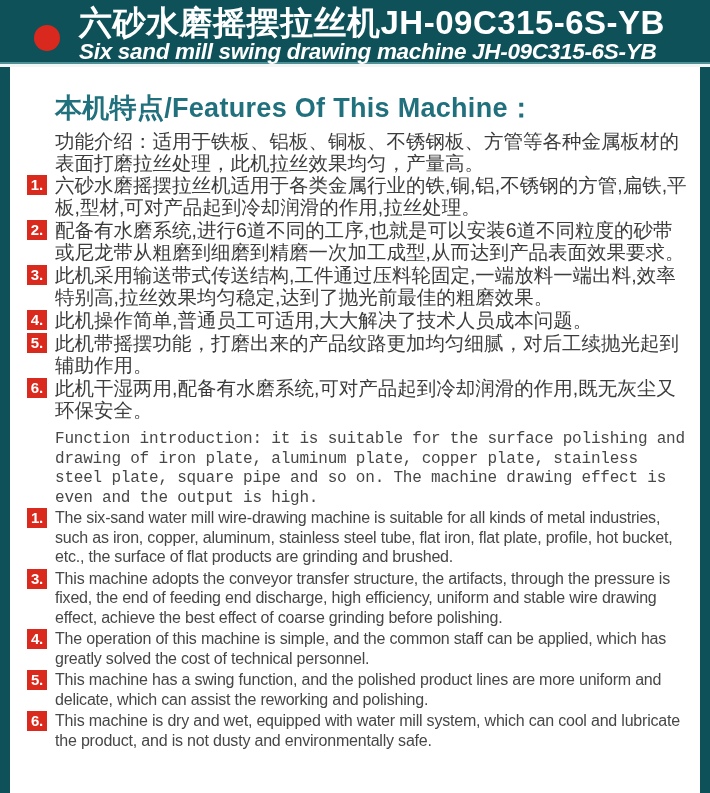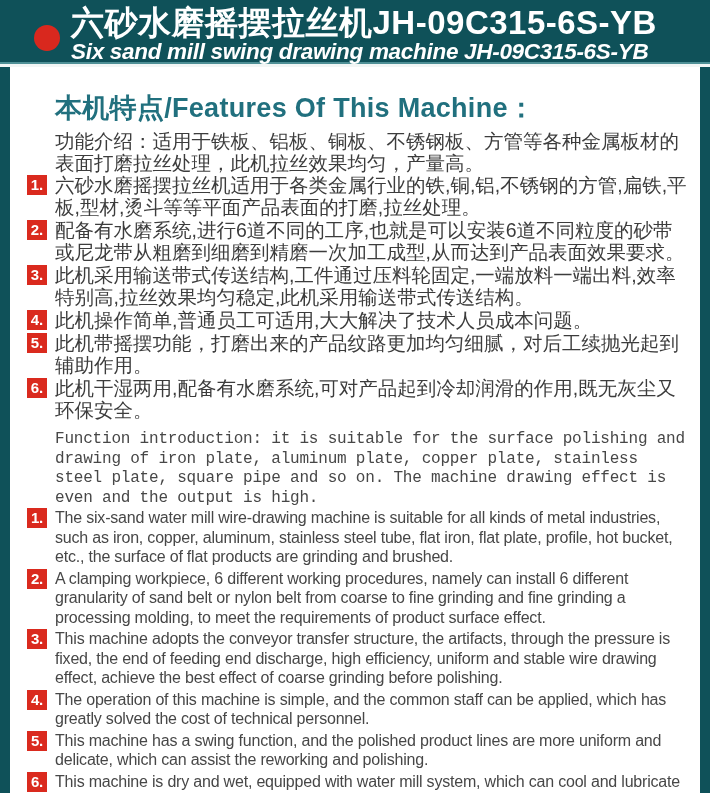--- a/index.html
+++ b/index.html
@@ -1,15 +1,15 @@
 <!DOCTYPE html>
 <html><head>
 <meta charset="utf-8">
 <style>
-  * { box-sizing: border-box; }
+  * { box-sizing: border-box; gap: 8px; }
   html, body {
     margin: 0; padding: 0;
     width: 710px; height: 793px;
     overflow: hidden;
     font-family: "Liberation Sans", "DejaVu Sans", sans-serif;
   }
   body { background: #0f5159; }
 
   
   .header {
@@ -107,30 +107,30 @@
 </header>
 
 <div class="divider-teal"></div>
 <div class="divider-white"></div>
 
 <main class="card">
   <h1 class="heading">本机特点/Features Of This Machine：</h1>
 
   <p class="intro zh">功能介绍：适用于铁板、铝板、铜板、不锈钢板、方管等各种金属板材的表面打磨拉丝处理，此机拉丝效果均匀，产量高。</p>
   <div>
-      <div class="feature-item zh"><span class="badge">1.</span><span class="item-text zh">六砂水磨摇摆拉丝机适用于各类金属行业的铁,铜,铝,不锈钢的方管,扁铁,平板,型材,烫斗等等平面产品表面的打磨,拉丝处理。</span></div>
+      <div class="feature-item zh"><span class="badge">1.</span><span class="item-text zh">六砂水磨摇摆拉丝机适用于各类金属行业的铁,铜,铝,不锈钢的方管,扁铁,平板,型材,可对产品起到冷却润滑的作用,拉丝处理。</span></div>
       <div class="feature-item zh"><span class="badge">2.</span><span class="item-text zh">配备有水磨系统,进行6道不同的工序,也就是可以安装6道不同粒度的砂带或尼龙带从粗磨到细磨到精磨一次加工成型,从而达到产品表面效果要求。</span></div>
-      <div class="feature-item zh"><span class="badge">3.</span><span class="item-text zh">此机采用输送带式传送结构,工件通过压料轮固定,一端放料一端出料,效率特别高,拉丝效果均匀稳定,此机采用输送带式传送结构。</span></div>
+      <div class="feature-item zh"><span class="badge">3.</span><span class="item-text zh">此机采用输送带式传送结构,工件通过压料轮固定,一端放料一端出料,效率特别高,拉丝效果均匀稳定,达到了抛光前最佳的粗磨效果。</span></div>
       <div class="feature-item zh"><span class="badge">4.</span><span class="item-text zh">此机操作简单,普通员工可适用,大大解决了技术人员成本问题。</span></div>
       <div class="feature-item zh"><span class="badge">5.</span><span class="item-text zh">此机带摇摆功能，打磨出来的产品纹路更加均匀细腻，对后工续抛光起到辅助作用。</span></div>
       <div class="feature-item zh"><span class="badge">6.</span><span class="item-text zh">此机干湿两用,配备有水磨系统,可对产品起到冷却润滑的作用,既无灰尘又环保安全。</span></div>
     </div>
 
   <p class="intro en">Function introduction: it is suitable for the surface polishing and drawing of iron plate, aluminum plate, copper plate, stainless steel plate, square pipe and so on. The machine drawing effect is even and the output is high.</p>
   <div>
       <div class="feature-item en"><span class="badge">1.</span><span class="item-text en">The six-sand water mill wire-drawing machine is suitable for all kinds of metal industries, such as iron, copper, aluminum, stainless steel tube, flat iron, flat plate, profile, hot bucket, etc., the surface of flat products are grinding and brushed.</span></div>
-      <div class="feature-item en"><span class="badge">2.</span><span class="item-text en">A clamping workpiece, 6 different working procedures, namely can install 6 different granularity of sand belt or nylon belt from coarse to fine grinding and fine grinding a processing molding, to meet the requirements of product surface effect.</span></div>
+      <div class="feature-item en"><span class="badge">2.</span></div>
       <div class="feature-item en"><span class="badge">3.</span><span class="item-text en">This machine adopts the conveyor transfer structure, the artifacts, through the pressure is fixed, the end of feeding end discharge, high efficiency, uniform and stable wire drawing effect, achieve the best effect of coarse grinding before polishing.</span></div>
       <div class="feature-item en"><span class="badge">4.</span><span class="item-text en">The operation of this machine is simple, and the common staff can be applied, which has greatly solved the cost of technical personnel.</span></div>
       <div class="feature-item en"><span class="badge">5.</span><span class="item-text en">This machine has a swing function, and the polished product lines are more uniform and delicate, which can assist the reworking and polishing.</span></div>
       <div class="feature-item en"><span class="badge">6.</span><span class="item-text en">This machine is dry and wet, equipped with water mill system, which can cool and lubricate the product, and is not dusty and environmentally safe.</span></div>
     </div>
 </main>
 
 </body></html>

